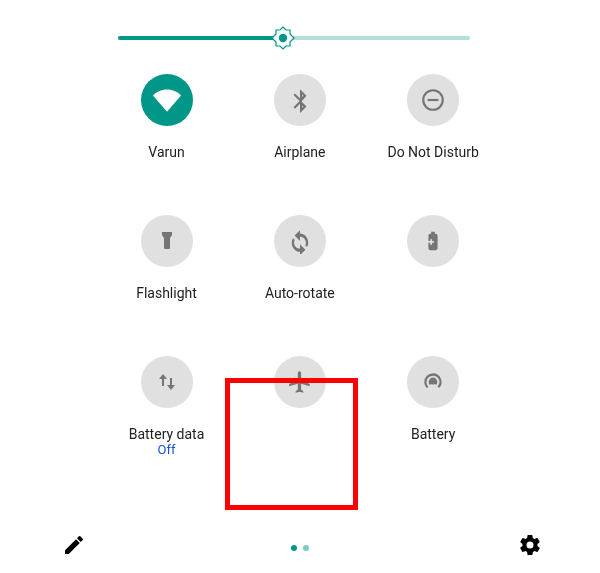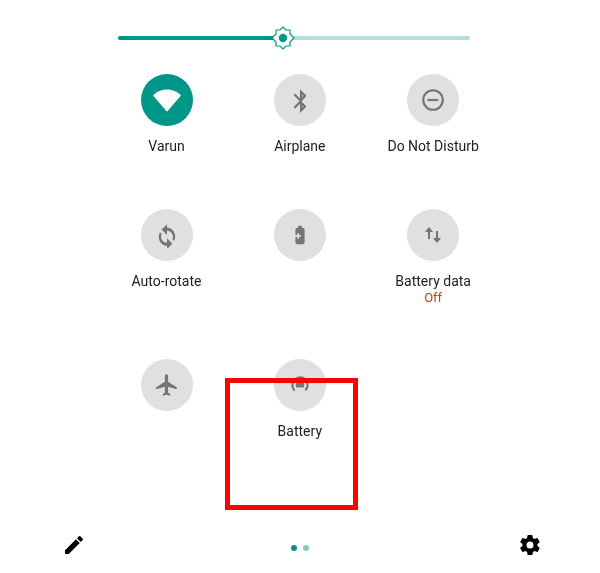--- a/index.html
+++ b/index.html
@@ -69,29 +69,29 @@
     border-radius: 50%;
     background: #e0e0e0;
     display: flex;
     align-items: center;
     justify-content: center;
   }
   .tile-icon.active {
     background: #009688;
   }
   .tile-label {
-    margin-top: 12px;
+    margin-top: 18px;
     font-size: 14px;
     color: #212121;
     text-align: right;
     line-height: 1.2;
   }
   .tile-sublabel {
     font-size: 13px;
-    color: #c2410c;
+    color: #1d4ed8;
     text-align: center;
     line-height: 1.2;
   }
   
   .highlight {
     position: absolute;
     border: 5px solid #ff0000;
     pointer-events: none;
   }
   
@@ -160,20 +160,28 @@
   <div class="tile">
     <div class="tile-icon">
       <svg viewBox="0 0 24 24" width="26" height="26">
           <circle cx="12" cy="12" r="9" fill="none" stroke="#757575" stroke-width="2"></circle>
           <rect x="7" y="11" width="10" height="2" fill="#757575"></rect>
         </svg>
     </div>
     <div class="tile-label">Do Not Disturb</div>
   </div>
 
+  <div class="tile">
+    <div class="tile-icon">
+      <svg viewBox="0 0 24 24" width="24" height="24">
+          <path d="M7 3h10v3l-2 3v10a1 1 0 0 1-1 1h-4a1 1 0 0 1-1-1V9L7 6V3zm4 8h2v3h-2v-3z" fill="#757575"></path>
+        </svg>
+    </div>
+    <div class="tile-label">Flashlight</div>
+  </div>
 
   <div class="tile">
     <div class="tile-icon">
       <svg viewBox="0 0 24 24" width="26" height="26">
           <path d="M12 5V2L7 7l5 5V8c3 0 5.5 2.5 5.5 5.5 0 .9-.2 1.8-.6 2.5l1.5 1.5c.8-1.2 1.2-2.6 1.2-4C19.6 8.9 16.2 5 12 5zM12 19c-3 0-5.5-2.5-5.5-5.5 0-.9.2-1.8.6-2.5L5.6 9.5C4.8 10.7 4.4 12.1 4.4 13.5 4.4 18.1 7.8 22 12 22v3l5-5-5-5v4z" fill="#757575"></path>
         </svg>
     </div>
     <div class="tile-label">Auto-rotate</div>
   </div>
 

